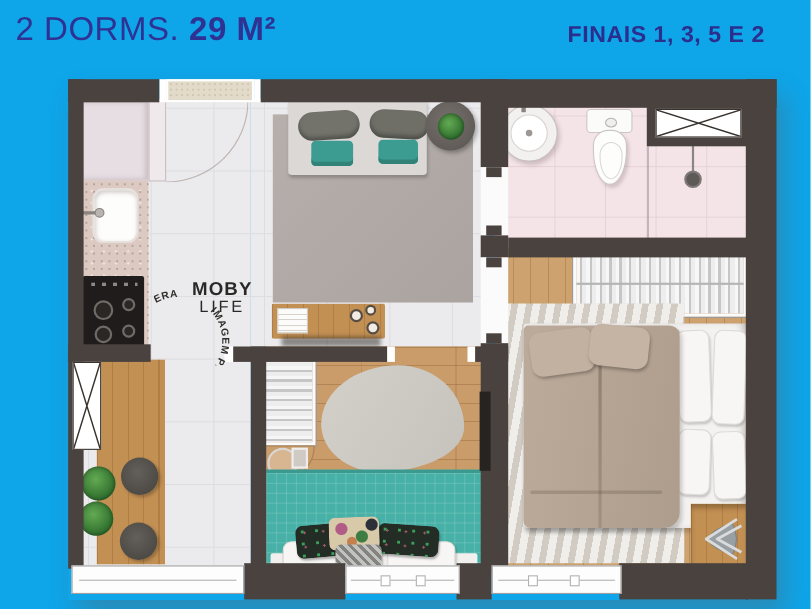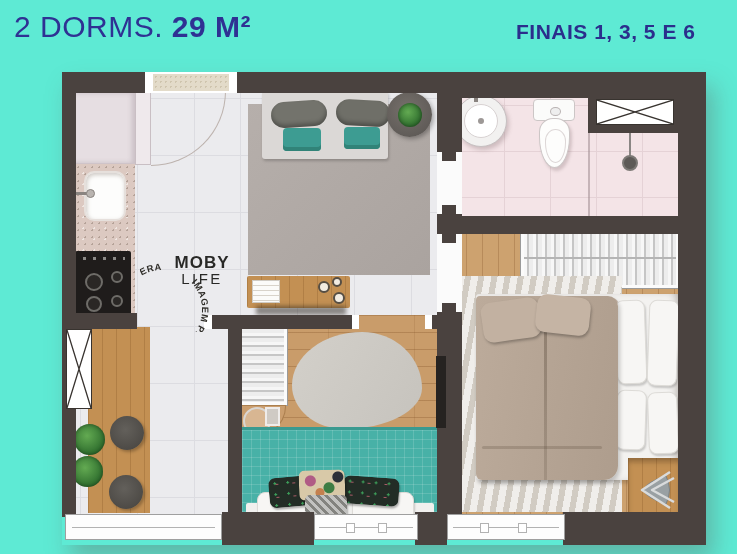--- a/index.html
+++ b/index.html
@@ -1,16 +1,16 @@
 <!DOCTYPE html>
 <html><head>
 <meta charset="utf-8">
 <style>
   html,body{margin:0;padding:0;background:#ffffff;}
-  .stage{position:relative;width:737px;height:554px;background:#5eead4;overflow:hidden;
+  .stage{position:relative;width:737px;height:554px;background:#0ea5e9;overflow:hidden;
          font-family:"Liberation Sans",sans-serif;}
   .abs{position:absolute;}
 
   
   .title{left:14px;top:10px;font-size:30px;color:#2f3193;letter-spacing:.5px;white-space:nowrap;}
   .title .bold{font-weight:bold;}
   .finals{left:516px;top:20px;font-size:21px;font-weight:bold;color:#2b2e8c;letter-spacing:.5px;white-space:nowrap;}
 
   
   .z0{z-index:0}.z1{z-index:1}.z2{z-index:2}.z3{z-index:3}.z4{z-index:4}.z6{z-index:6}
@@ -68,21 +68,21 @@
   .cup{position:absolute;border:2px solid #564e44;border-radius:50%;background:#f2ece2;box-sizing:border-box;}
 
   .wm-svg text{font-family:"Liberation Sans",sans-serif;}
 </style>
 </head>
 <body>
 
 <div class="stage">
 
   <div class="abs title"><span>2 DORMS. </span><span class="bold">29 M²</span></div>
-  <div class="abs finals">FINAIS 1, 3, 5 E 6</div>
+  <div class="abs finals">FINAIS 1, 3, 5 E 2</div>
 
   <div class="abs z0 plan-shadow"></div>
 
   <div class="abs z1 tile" style="left:68px;top:90px;width:160px;height:425px;"></div>
   <div class="abs z1 tile" style="left:228px;top:90px;width:215px;height:227px;"></div>
   <div class="abs z1 wood-h" style="left:242px;top:315px;width:201px;height:205px;"></div>
   <div class="abs z1 wood-v" style="left:450px;top:225px;width:230px;height:295px;"></div>
   <div class="abs z1 pinktile" style="left:450px;top:93px;width:230px;height:132px;"></div>
 
   <div class="abs z2" style="left:75px;top:92px;width:62px;height:72px;background:#e6dee2;border:1px solid #cfc4c9;box-sizing:border-box;box-shadow:inset -4px 0 5px rgba(120,100,110,.25);"></div>

